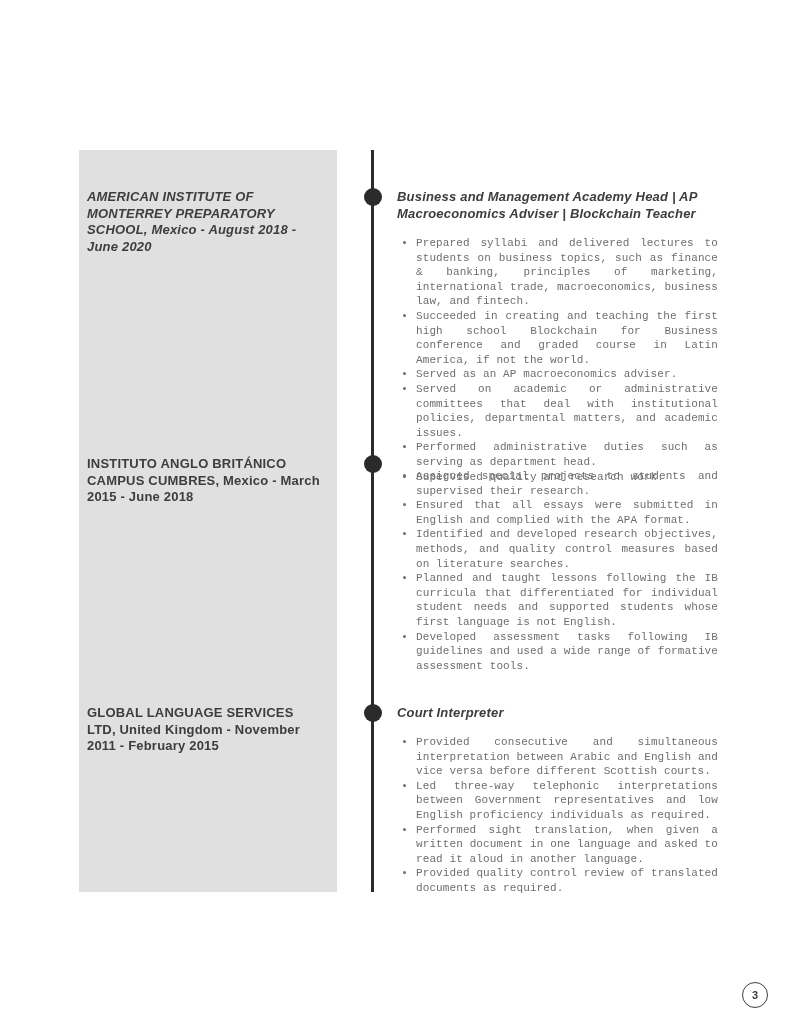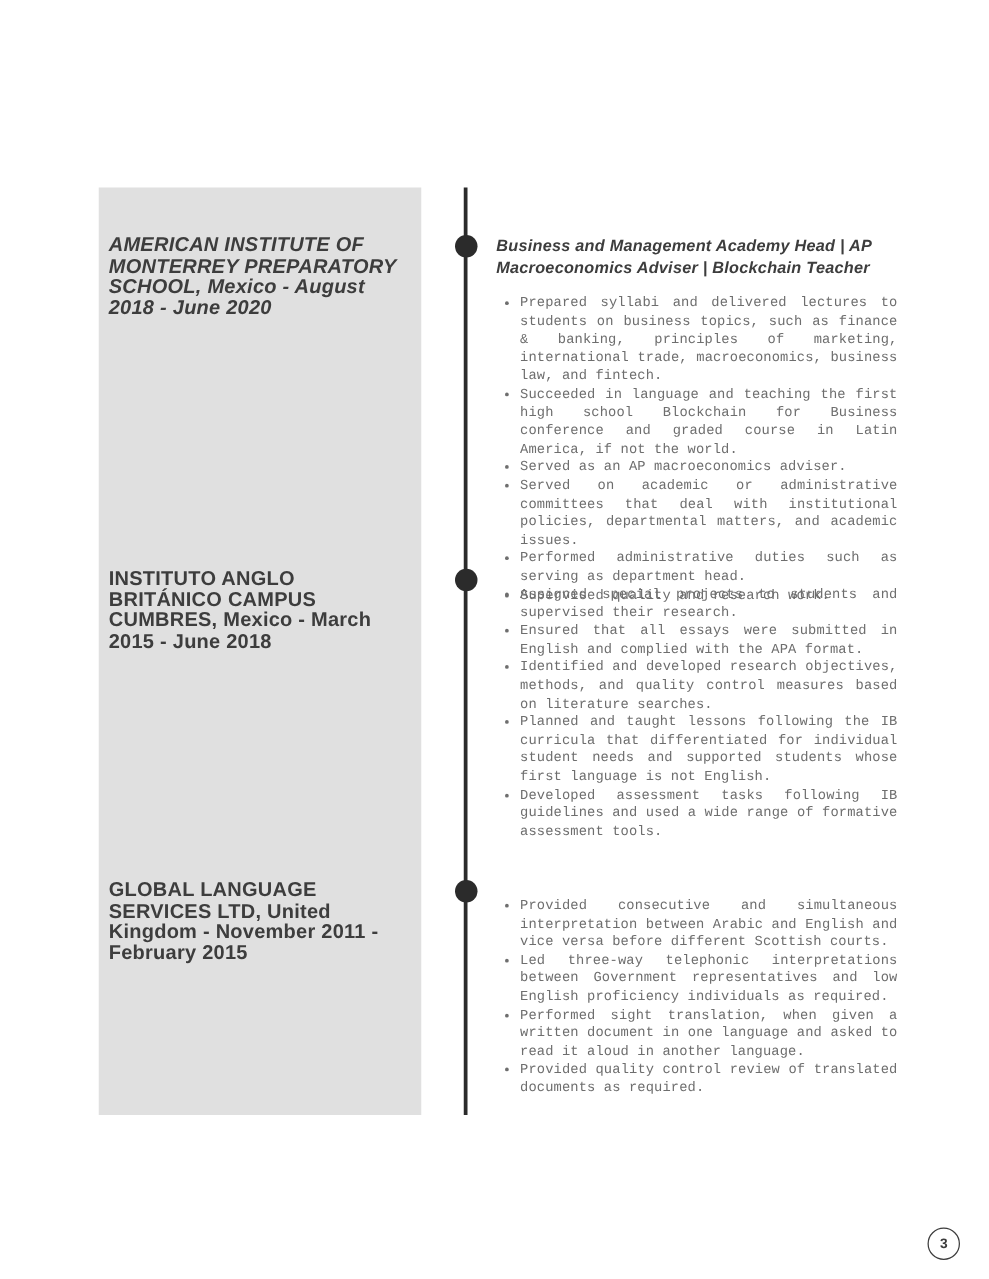--- a/index.html
+++ b/index.html
@@ -31,21 +31,21 @@
     position: absolute;
     left: 364px; top: 0;
     width: 18px; height: 18px;
     border-radius: 50%;
     background: #2b2b2b;
   }
   .employer {
     position: absolute;
     left: 87px; top: 1px;
     width: 238px;
-    font-size: 16px;
+    font-size: 13px;
     line-height: 16.5px;
     font-weight: bold;
     color: #3d3d3d;
     letter-spacing: 0.2px;
   }
   .employer.italic { font-style: italic; }
   .job { position: absolute; left: 397px; top: 0; width: 321px; }
   .job-title {
     font-size: 13px;
     line-height: 17px;
@@ -91,21 +91,21 @@
   <div class="sidebar-bg"></div>
   <div class="timeline"></div>
 
   <div class="sec sec-1">
     <div class="employer italic">AMERICAN INSTITUTE OF MONTERREY PREPARATORY SCHOOL, Mexico - August 2018 - June 2020</div>
     <div class="dot"></div>
     <div class="job">
       <div class="job-title">Business and Management Academy Head | AP Macroeconomics Adviser | Blockchain Teacher</div>
       <ul class="bullets">
         <li>Prepared syllabi and delivered lectures to students on business topics, such as finance &amp; banking, principles of marketing, international trade, macroeconomics, business law, and fintech.</li>
-        <li>Succeeded in language and teaching the first high school Blockchain for Business conference and graded course in Latin America, if not the world.</li>
+        <li>Succeeded in creating and teaching the first high school Blockchain for Business conference and graded course in Latin America, if not the world.</li>
         <li>Served as an AP macroeconomics adviser.</li>
         <li>Served on academic or administrative committees that deal with institutional policies, departmental matters, and academic issues.</li>
         <li>Performed administrative duties such as serving as department head.</li>
         <li>Supervised quality and research work.</li>
       </ul>
     </div>
   </div>
 
   <div class="sec sec-2">
     <div class="employer">INSTITUTO ANGLO BRITÁNICO CAMPUS CUMBRES, Mexico - March 2015 - June 2018</div>
@@ -118,20 +118,21 @@
         <li>Planned and taught lessons following the IB curricula that differentiated for individual student needs and supported students whose first language is not English.</li>
         <li>Developed assessment tasks following IB guidelines and used a wide range of formative assessment tools.</li>
       </ul>
     </div>
   </div>
 
   <div class="sec sec-3">
     <div class="employer">GLOBAL LANGUAGE SERVICES LTD, United Kingdom - November 2011 - February 2015</div>
     <div class="dot"></div>
     <div class="job">
+      <div class="job-title">Court Interpreter</div>
       <ul class="bullets">
         <li>Provided consecutive and simultaneous interpretation between Arabic and English and vice versa before different Scottish courts.</li>
         <li>Led three-way telephonic interpretations between Government representatives and low English proficiency individuals as required.</li>
         <li>Performed sight translation, when given a written document in one language and asked to read it aloud in another language.</li>
         <li>Provided quality control review of translated documents as required.</li>
       </ul>
     </div>
   </div>
 
   <div class="page-num">3</div>

